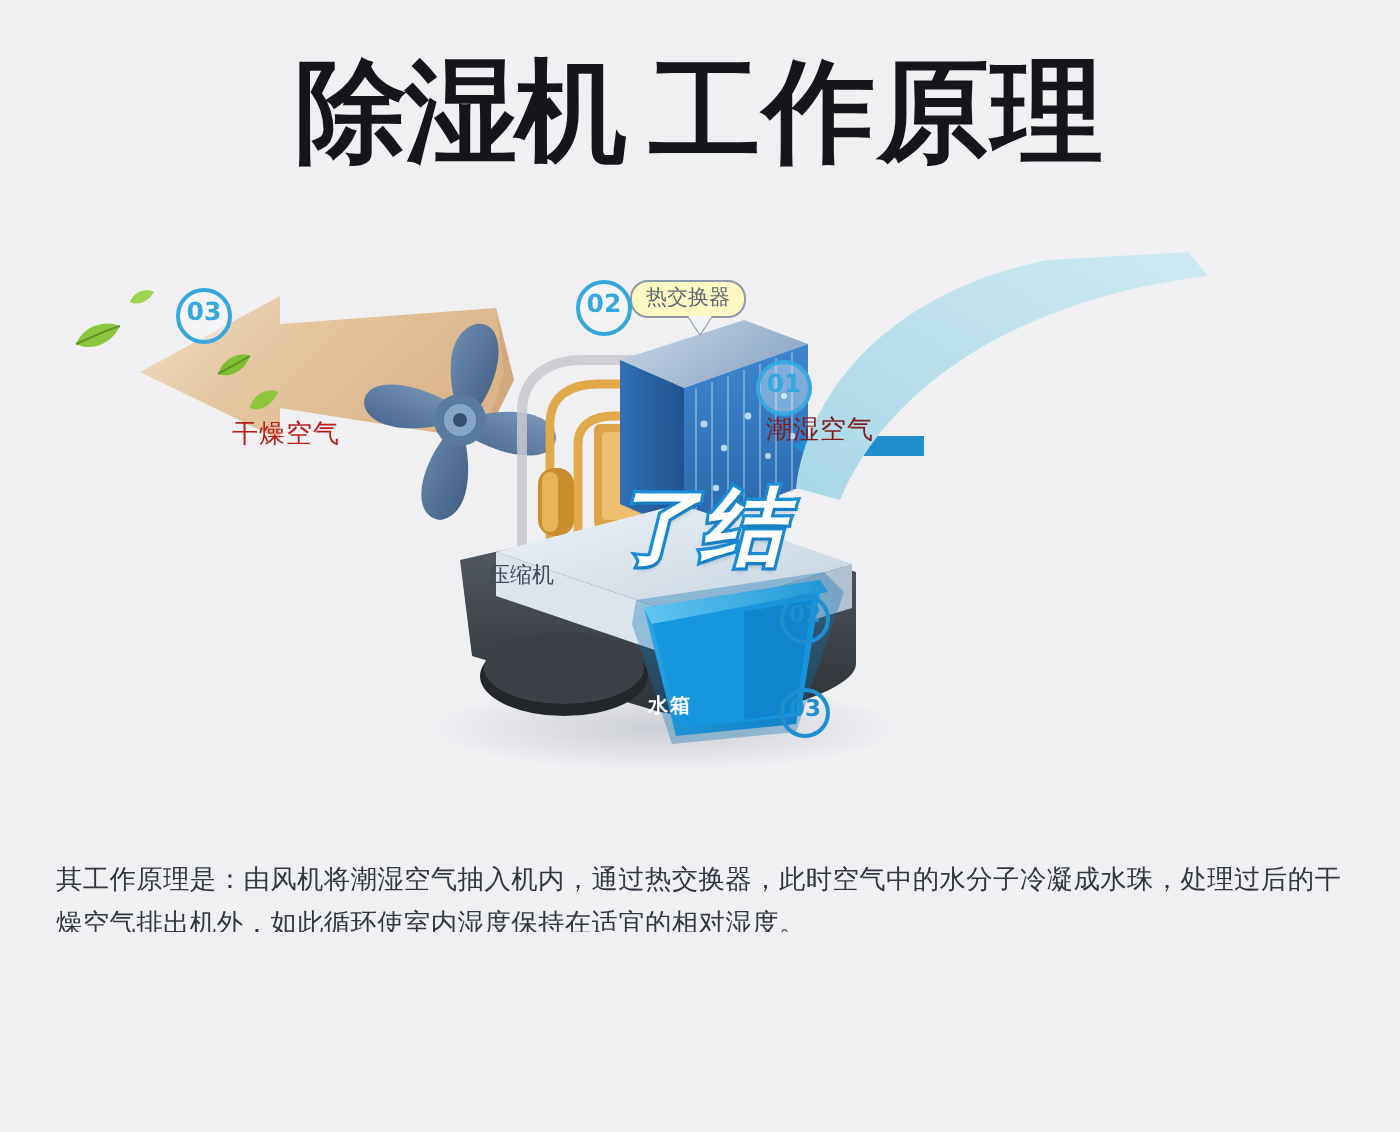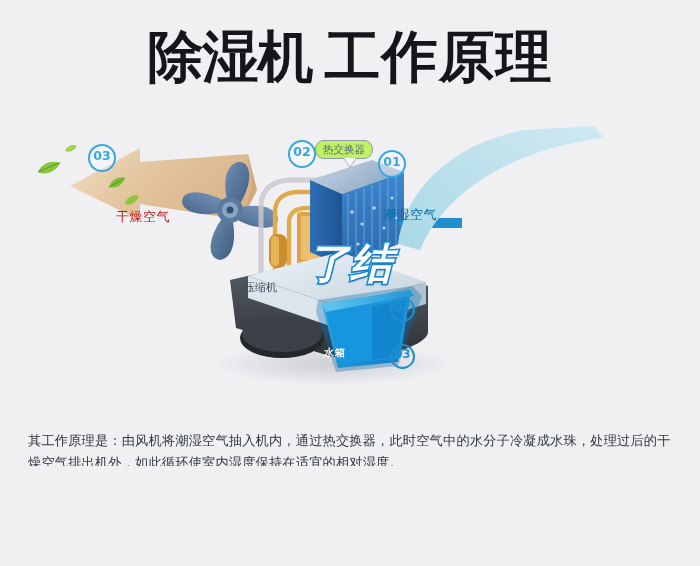--- a/index.html
+++ b/index.html
@@ -48,21 +48,21 @@
   
   .coilbox{position:absolute;left:245px;top:48px;width:118px;height:128px;}
 
   
   .hx{position:absolute;left:300px;top:36px;width:108px;height:116px;}
 
   
   .callout{
     position:absolute;left:315px;top:22px;
     padding:2px 7px 3px 7px;border:1.6px solid #8e9aa8;border-radius:9px;
-    background:#bef264;font-size:10.5px;color:#5d6874;white-space:nowrap;
+    background:#fef9c3;font-size:10.5px;color:#5d6874;white-space:nowrap;
     font-family:"DejaVu Sans","Liberation Sans",sans-serif;line-height:1.15;
   }
   .callout:after{
     content:"";position:absolute;left:28px;bottom:-9px;
     width:0;height:0;border-left:6px solid transparent;border-right:6px solid transparent;
     border-top:9px solid #f4f5f7;
     filter:drop-shadow(0 1.6px 0 #8e9aa8);
   }
 
   
@@ -74,29 +74,29 @@
   
   .badge{
     position:absolute;width:24px;height:24px;border-radius:50%;
     border:2.2px solid #35a8e0;color:#35a8e0;
     font-size:12.5px;font-weight:bold;line-height:20px;text-align:center;
     background:rgba(255,255,255,.35);
     font-family:"DejaVu Sans","Liberation Sans",sans-serif;
   }
   .b03-ill{left:88px;top:26px;}
   .b02-ill{left:288px;top:22px;}
-  .b01-ill{left:378px;top:32px;}
+  .b01-ill{left:378px;top:62px;}
 
   
   .ill-label{
     position:absolute;font-size:13px;color:#5a6570;white-space:nowrap;
     font-family:"DejaVu Sans","Liberation Sans",sans-serif;letter-spacing:.5px;
   }
   .lbl-dry{left:116px;top:90px;color:#b91c1c;}
-  .lbl-humid{left:383px;top:88px;color:#0369a1;}
+  .lbl-humid{left:383px;top:88px;color:#7f1d1d;}
   .lbl-comp{left:244px;top:162px;font-size:11px;color:#3f4a55;letter-spacing:0;}
   .lbl-tank{left:324px;top:228px;font-size:10px;color:#ffffff;font-weight:bold;letter-spacing:1px;}
 
   
   .legend{position:absolute;left:390px;top:292px;width:300px;}
   .legend-row{display:flex;align-items:center;height:34px;}
   .legend-badge{
     flex:0 0 auto;width:21px;height:21px;border-radius:50%;
     border:2.2px solid #1f8fd0;color:#1f8fd0;
     font-size:11.5px;font-weight:bold;line-height:17px;text-align:center;

